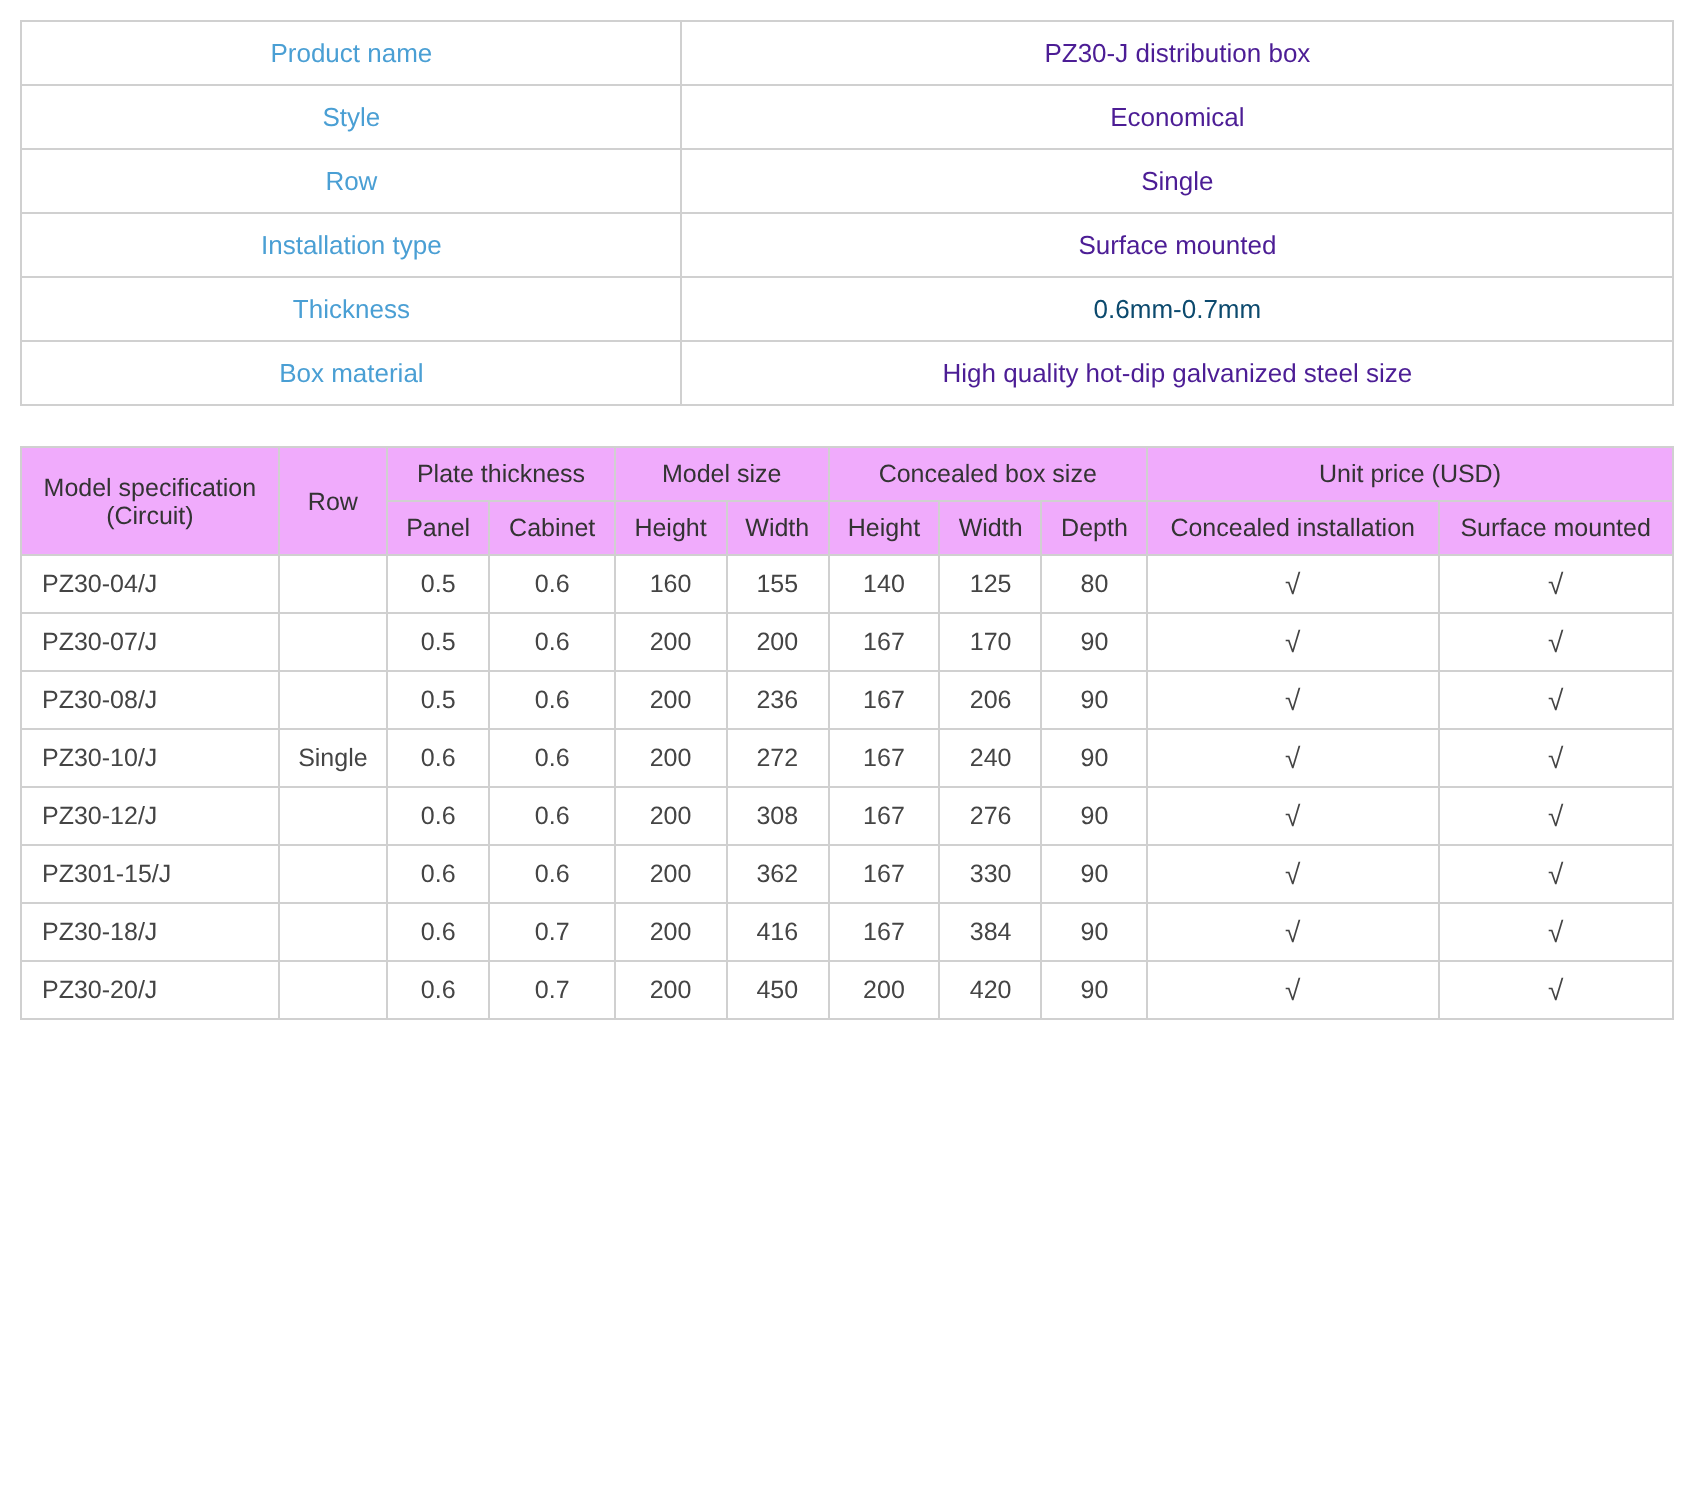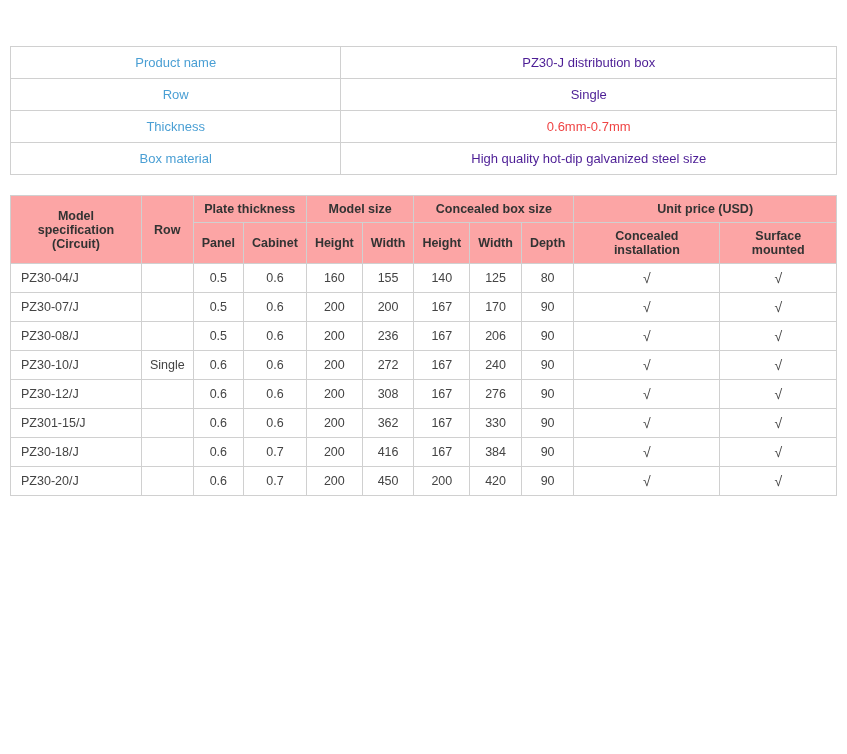--- a/index.html
+++ b/index.html
@@ -10,58 +10,57 @@
       color: #333;
       padding: 10px;
       width: 847px;
     }
 
     
     .spec-table {
       width: 100%;
       border-collapse: collapse;
       margin-bottom: 20px;
-      margin-top: 36px;
     }
     .spec-table td {
       border: 1px solid #d0d0d0;
       padding: 8px 16px;
       text-align: center;
     }
     .spec-table .label-cell {
       color: #4a9fd4;
       width: 40%;
       background: #fff;
     }
     .spec-table .value-cell {
       color: #4c1d95;
       width: 60%;
     }
     .spec-table .value-cell.highlight {
-      color: #ef4444;
+      color: #0c4a6e;
     }
     .spec-table .value-cell.highlight-blue {
       color: #4a9fd4;
     }
 
     
     .model-table {
       width: 100%;
       border-collapse: collapse;
       font-size: 12.5px;
     }
     .model-table th, .model-table td {
       border: 1px solid #d0d0d0;
       padding: 6px 8px;
       text-align: center;
       vertical-align: middle;
     }
     .model-table thead tr th {
-      background: #fca5a5;
-      font-weight: bold;
+      background: #f0abfc;
+      font-weight: normal;
       color: #333;
     }
     .model-table tbody td {
       color: #444;
     }
     .model-table td.model-col {
       text-align: left;
       padding-left: 10px;
       margin-left: 12px;
     }
@@ -73,22 +72,30 @@
 </head>
 <body>
 
 <table class="spec-table">
   <tbody id="spec-tbody">
       <tr>
         <td class="label-cell">Product name</td>
         <td class="value-cell">PZ30-J distribution box</td>
       </tr>
       <tr>
+        <td class="label-cell">Style</td>
+        <td class="value-cell">Economical</td>
+      </tr>
+      <tr>
         <td class="label-cell">Row</td>
         <td class="value-cell">Single</td>
+      </tr>
+      <tr>
+        <td class="label-cell">Installation type</td>
+        <td class="value-cell">Surface mounted</td>
       </tr>
       <tr>
         <td class="label-cell">Thickness</td>
         <td class="value-cell highlight">0.6mm-0.7mm</td>
       </tr>
       <tr>
         <td class="label-cell">Box material</td>
         <td class="value-cell">High quality hot-dip galvanized steel size</td>
       </tr>
     </tbody>

